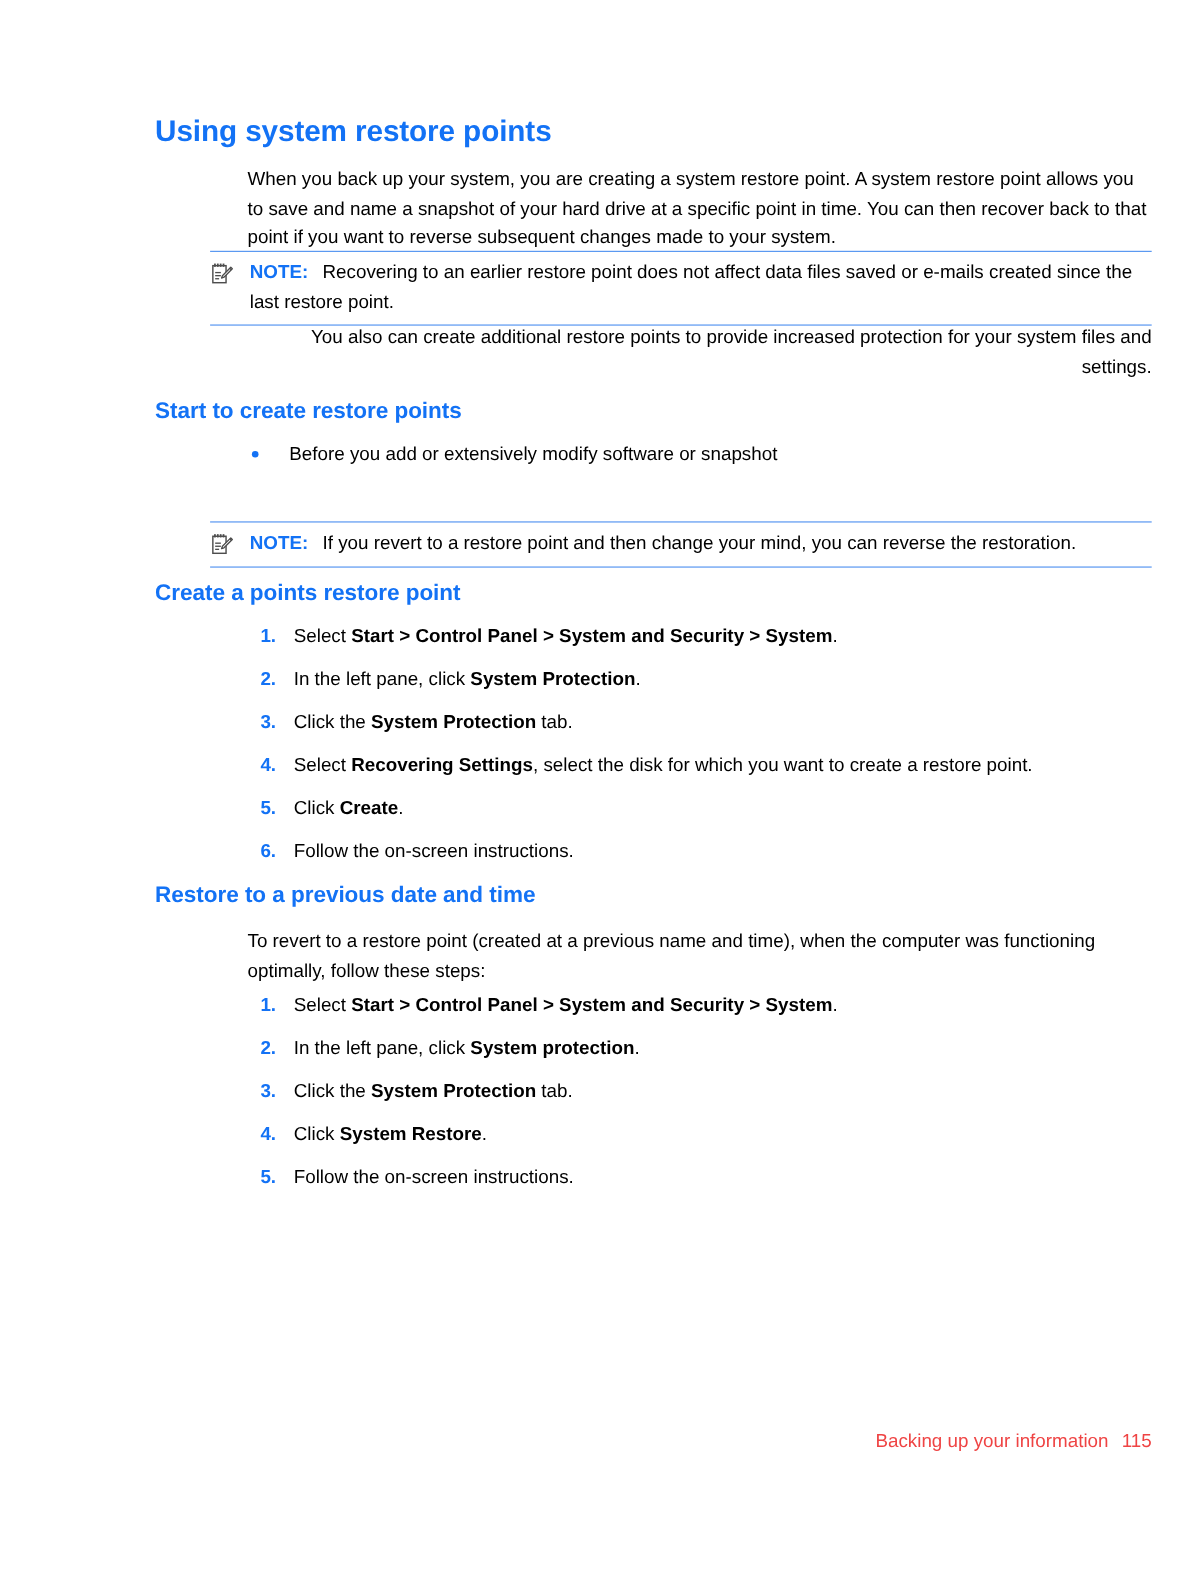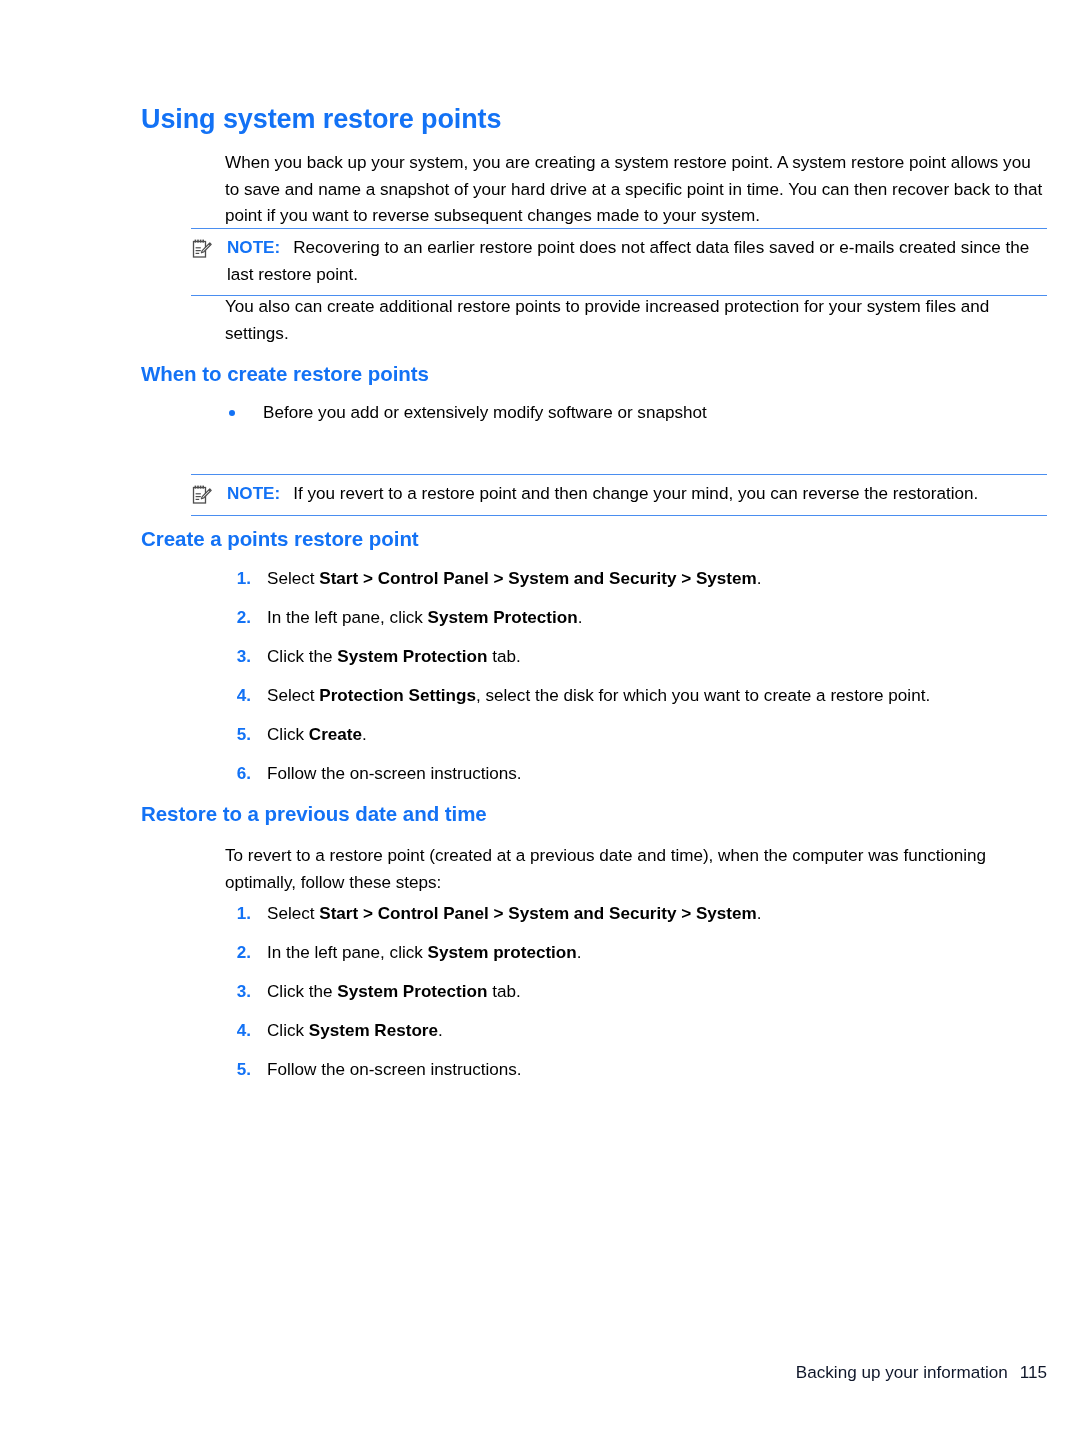--- a/index.html
+++ b/index.html
@@ -127,23 +127,23 @@
     text-align: right;
     font-weight: bold;
     color: #1372f5;
   }
   b, .b { font-weight: bold; }
 
   
   .footer {
     position: absolute;
     right: 80px;
-    top: 1363px;
-    font-size: 17.1px;
-    color: #0f172a;
+    top: 1300px;
+    font-size: 17.1px;
+    color: #ef4444;
     white-space: nowrap;
   }
   .footer .pagenum { margin-left: 12px; }
 </style>
 </head>
 <body>
 
 <div class="page">
 
   <div class="h1">Using system restore points</div>
@@ -163,23 +163,23 @@
           <rect x="4.6" y="12.0" width="5.2" height="1.2" fill="#4d4d4d"></rect>
           <rect x="4.6" y="14.8" width="3.6" height="1.2" fill="#4d4d4d"></rect>
           <path d="M18.8 5.0 L20.2 6.4 L12.6 14.0 L10.4 14.8 L11.2 12.6 Z" fill="#ffffff" stroke="#4d4d4d" stroke-width="1.2" stroke-linejoin="round"></path>
           <path d="M17.9 5.9 L19.3 7.3" stroke="#4d4d4d" stroke-width="1.1"></path>
         </svg>
       </span>
       <span class="note-label">NOTE:</span><span>Recovering to an earlier restore point does not affect data files saved or e-mails created since the last restore point.</span>
     </div>
   </div>
 
-  <div class="para" style="top:294px;">You also can create additional restore points to provide increased protection for your system files and settings.</div>
-
-  <div class="h2" style="top:362px;">When to create restore points</div>
+  <div class="para" style="top:294px;text-align:right;">You also can create additional restore points to provide increased protection for your system files and settings.</div>
+
+  <div class="h2" style="top:362px;">Start to create restore points</div>
 
   <div class="bullets" style="top:400px;">
     <div class="bullet-row">
       <span class="bullet-dot"></span>
       <span>Before you add or extensively modify software or snapshot</span>
     </div>
   </div>
 
   <div class="note" style="top:474px;">
     <div class="note-inner">
@@ -211,35 +211,35 @@
     <div class="step-row">
       <span class="step-num">2.</span>
       <span>In the left pane, click </span><b>System Protection</b><span>.</span>
     </div>
     <div class="step-row">
       <span class="step-num">3.</span>
       <span>Click the </span><b>System Protection</b><span> tab.</span>
     </div>
     <div class="step-row">
       <span class="step-num">4.</span>
-      <span>Select </span><b>Protection Settings</b><span>, select the disk for which you want to create a restore point.</span>
+      <span>Select </span><b>Recovering Settings</b><span>, select the disk for which you want to create a restore point.</span>
     </div>
     <div class="step-row">
       <span class="step-num">5.</span>
       <span>Click </span><b>Create</b><span>.</span>
     </div>
     <div class="step-row">
       <span class="step-num">6.</span>
       <span>Follow the on-screen instructions.</span><b></b><span></span>
     </div>
   </div>
 
   <div class="h2" style="top:802px;">Restore to a previous date and time</div>
 
-  <div class="para" style="top:843px;">To revert to a restore point (created at a previous date and time), when the computer was functioning optimally, follow these steps:</div>
+  <div class="para" style="top:843px;">To revert to a restore point (created at a previous name and time), when the computer was functioning optimally, follow these steps:</div>
 
   <div class="steps" style="top:901px;">
     <div class="step-row">
       <span class="step-num">1.</span>
       <span>Select </span><b>Start &gt; Control Panel &gt; System and Security &gt; System</b><span>.</span>
     </div>
     <div class="step-row">
       <span class="step-num">2.</span>
       <span>In the left pane, click </span><b>System protection</b><span>.</span>
     </div>

